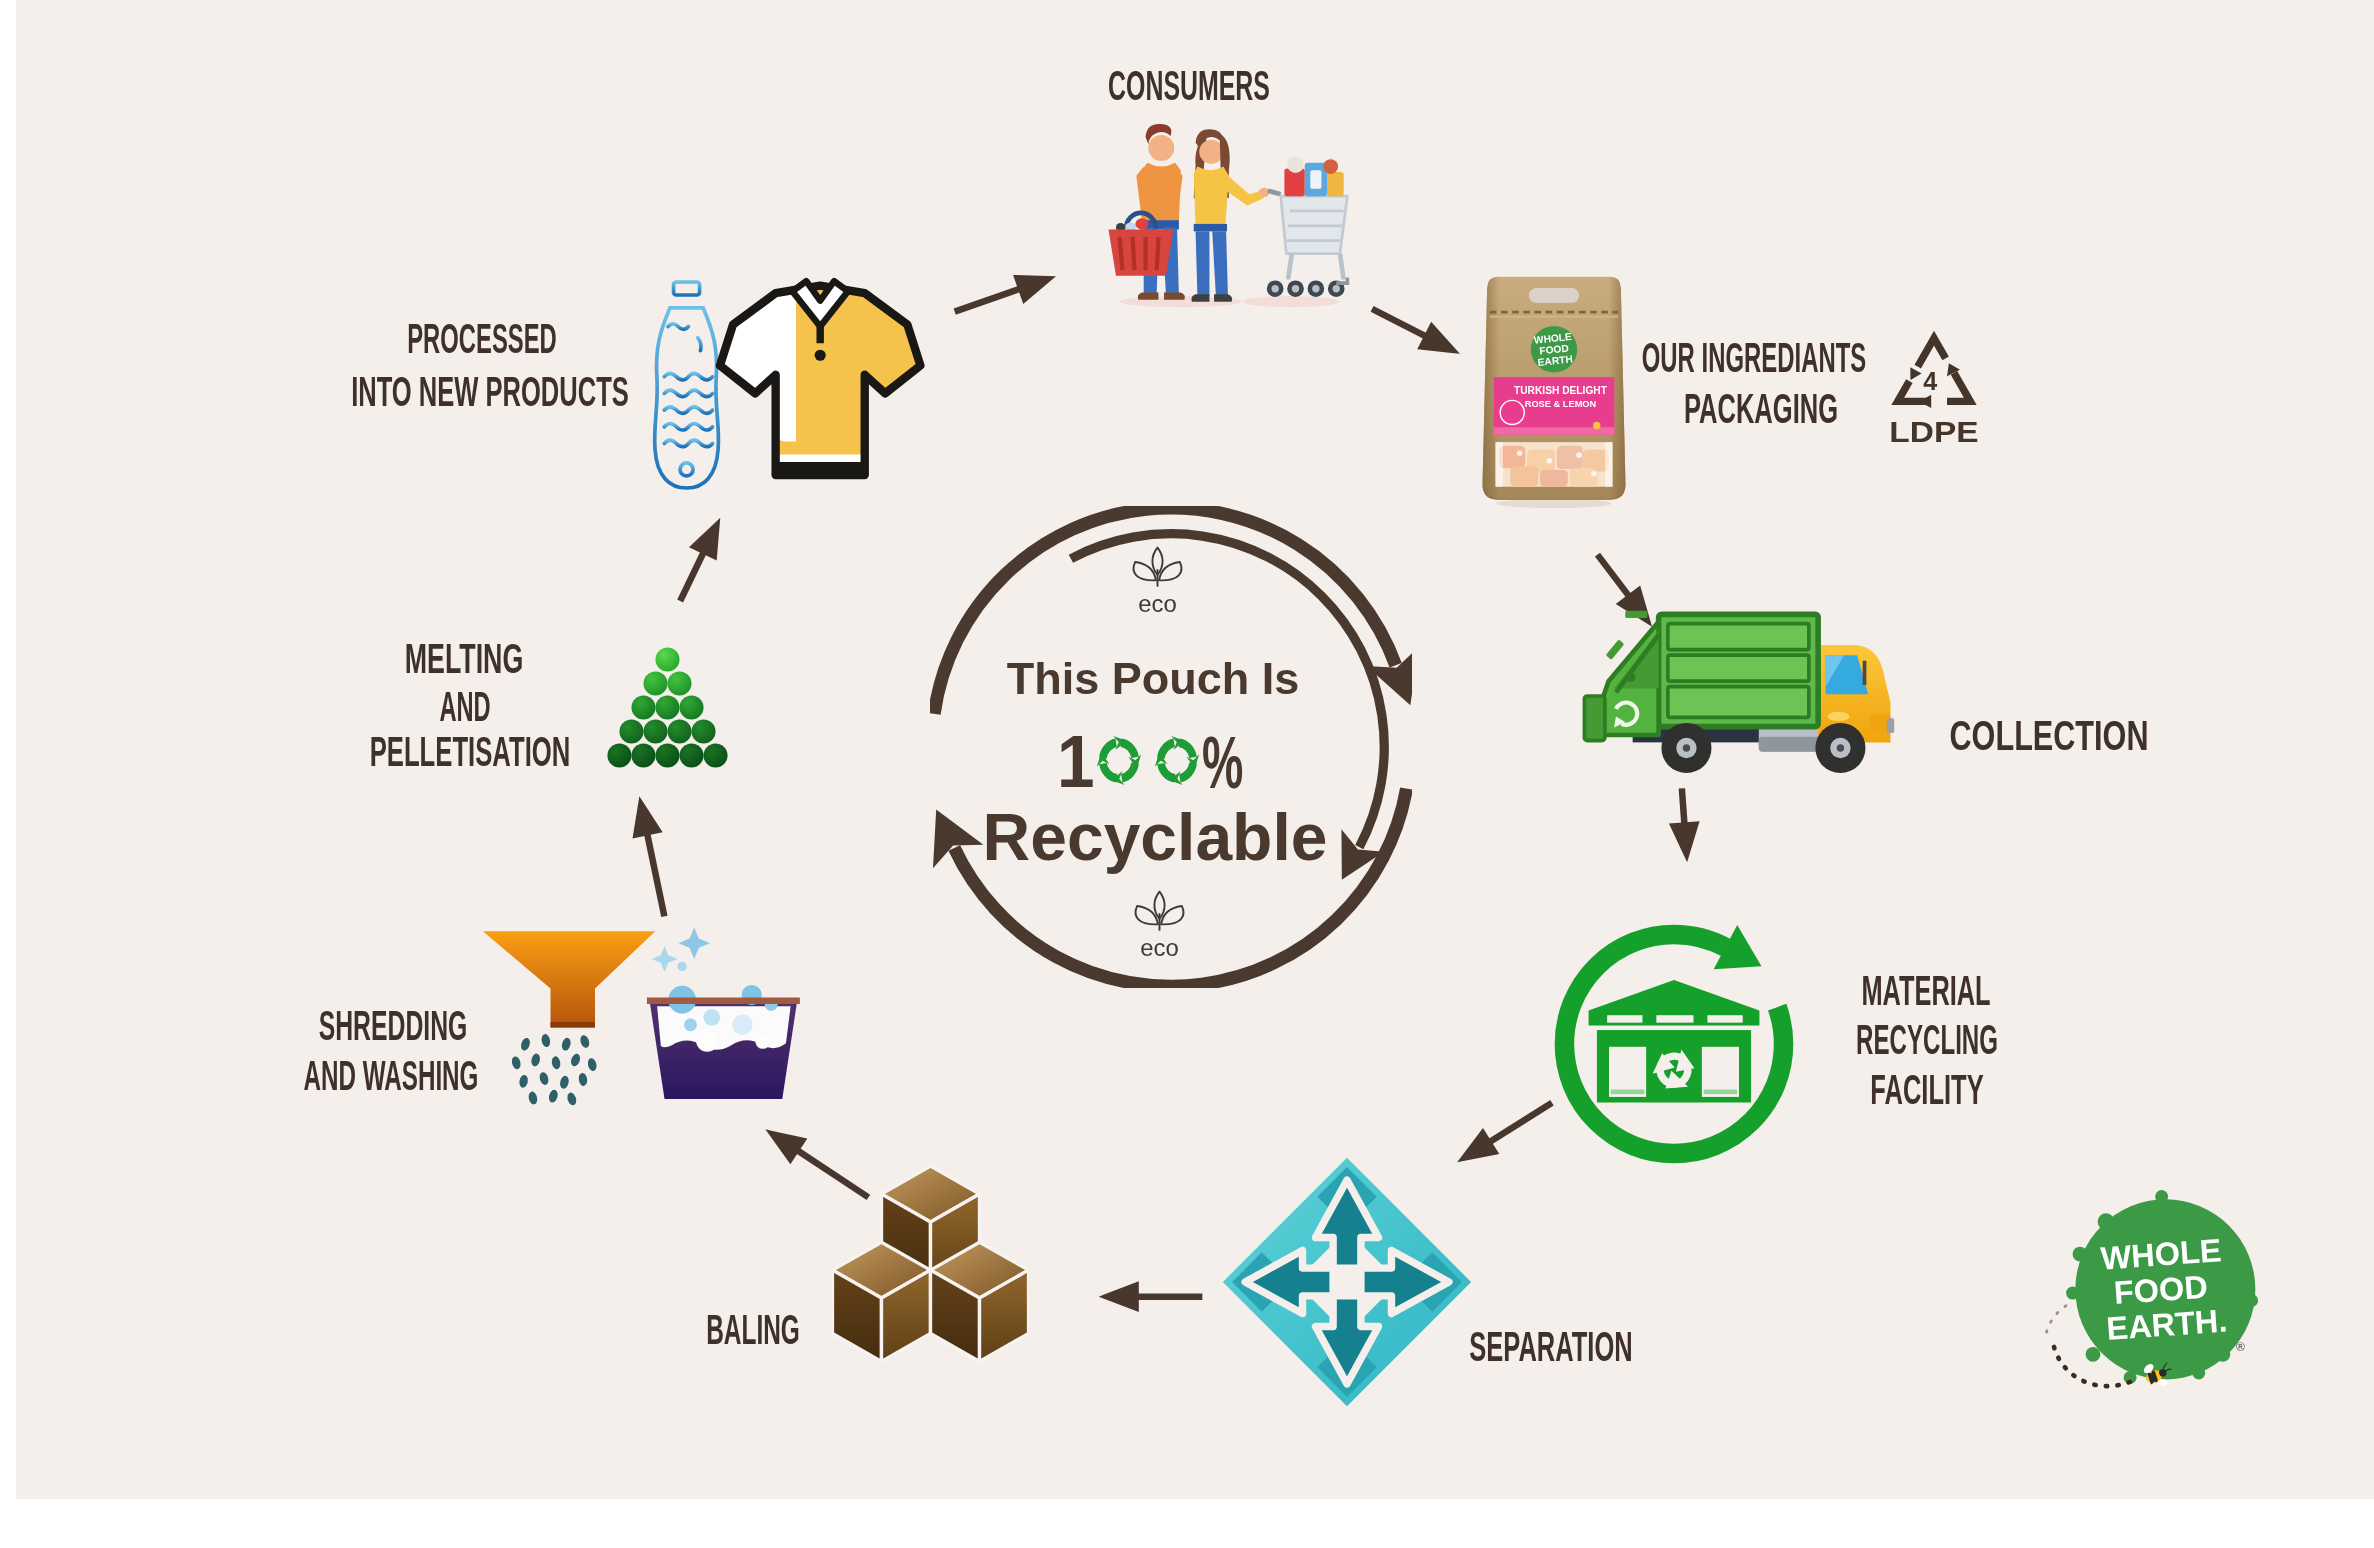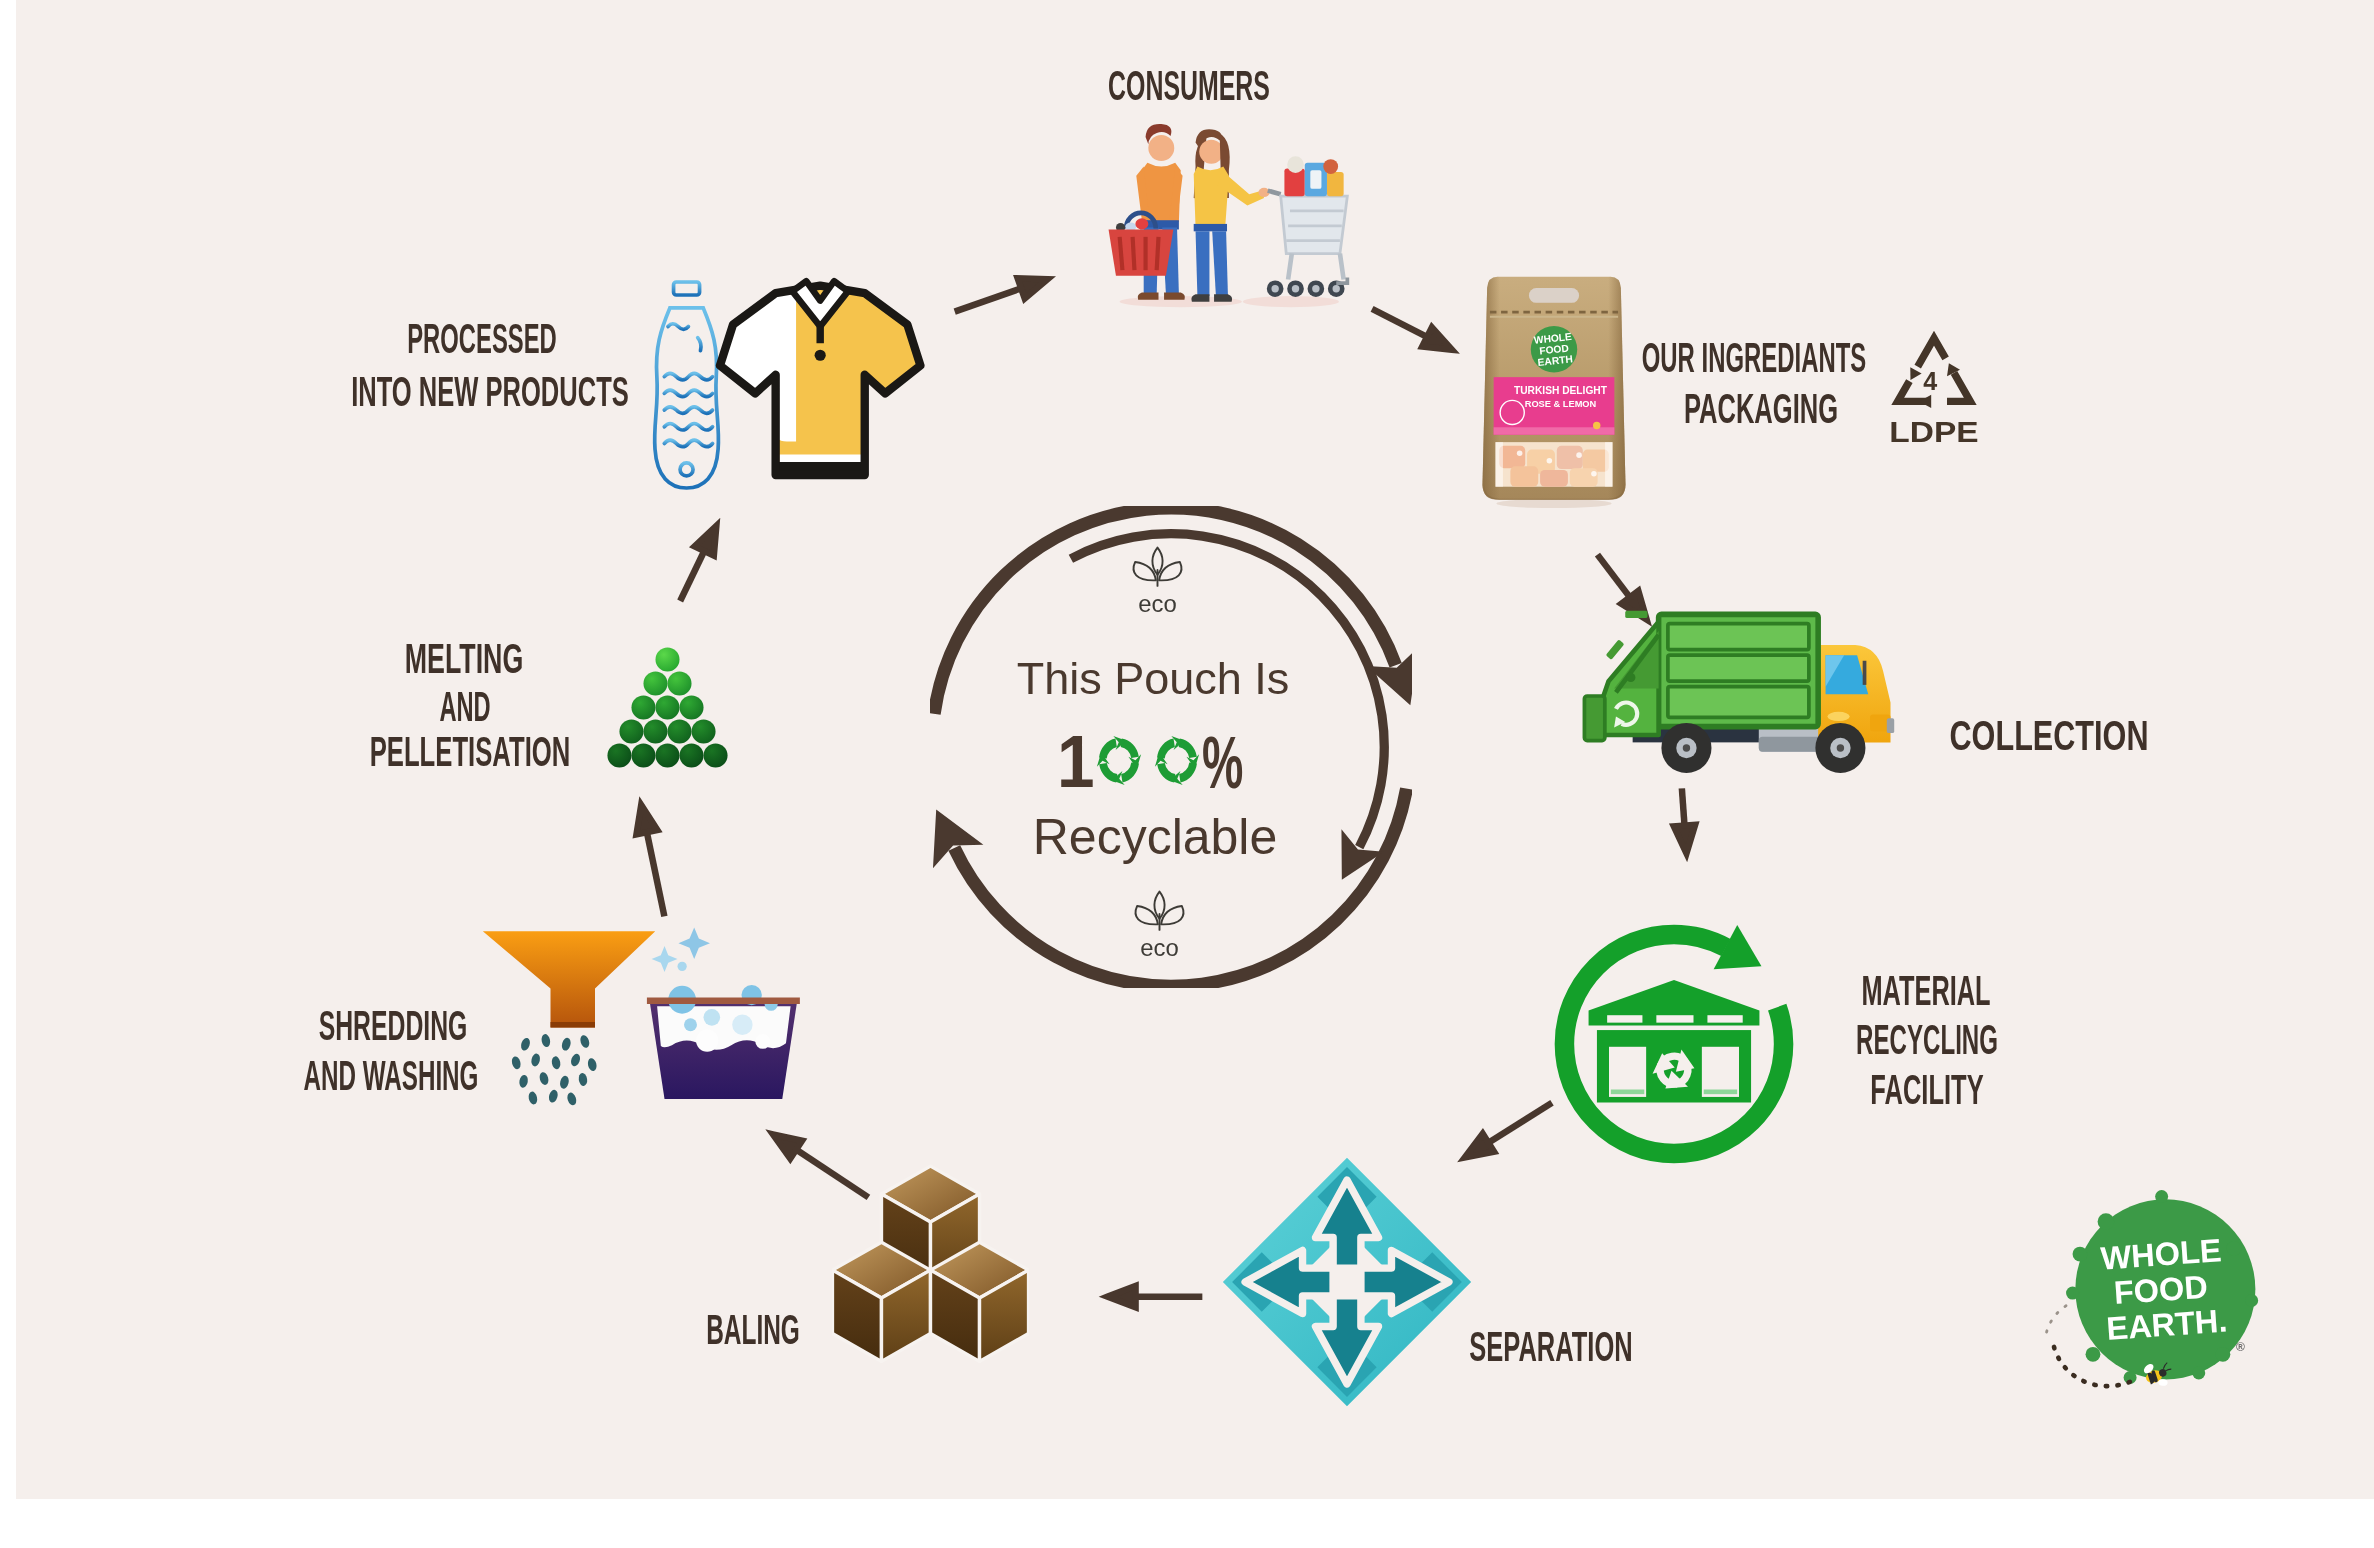--- a/index.html
+++ b/index.html
@@ -1,21 +1,21 @@
 <!DOCTYPE html>
 <html style="font-size:15px"><head>
 <meta charset="utf-8">
 <style>
 html,body{margin:0;padding:0;}
 body{width:2375px;height:1548px;background:#ffffff;font-family:"Liberation Sans",sans-serif;}
 #page{position:absolute;left:0;top:0;width:2375px;height:1548px;overflow:hidden;}
 .bg{position:absolute;left:16px;top:0;width:2359px;height:1499px;background:#f5efec;}
 .abs{position:absolute;}
 .lbl{position:absolute;font-weight:bold;color:#3f3129;font-size:43px;line-height:43px;white-space:nowrap;transform-origin:center;}
-.ctr{position:absolute;color:#4a392e;white-space:nowrap;transform-origin:center;}
+.ctr{position:absolute;color:#4a392e;white-space:nowrap;transform-origin:center;font-weight:bold;}
 </style>
 </head>
 <body>
 <div id="page">
 <div class="bg"></div>
 
 <svg class="abs" style="left:0;top:0" width="2375" height="1548" viewBox="0 0 2560 1669">
 <g stroke="#48372d" stroke-width="7" fill="#48372d" stroke-linecap="butt">
 <line x1="1029" y1="336" x2="1104.9" y2="309.4"></line>
 <polygon points="1129,301 1104.5,321.8 1096.9,300.1"></polygon>
@@ -82,21 +82,21 @@
       <use href="#rz1" transform="rotate(180 28 28)"></use>
       <use href="#rz1" transform="rotate(270 28 28)"></use>
 </svg>
 <svg class="abs" style="left:1153px;top:734px" width="48" height="53" viewBox="0 0 56 56" preserveAspectRatio="none">
 <use href="#rz1"></use>
       <use href="#rz1" transform="rotate(90 28 28)"></use>
       <use href="#rz1" transform="rotate(180 28 28)"></use>
       <use href="#rz1" transform="rotate(270 28 28)"></use>
 </svg>
 <div class="ctr" id="t-pct" style="left:1202px;top:725px;font-size:75px;line-height:75px;font-weight:bold;transform:scaleX(0.62);transform-origin:left top">%</div>
-<div class="ctr" id="t-rec" style="left:1155px;top:812px;font-size:50px;line-height:50px;transform:translateX(-50%)">Recyclable</div>
+<div class="ctr" id="t-rec" style="left:1155px;top:812px;font-size:66px;line-height:50px;transform:translateX(-50%)">Recyclable</div>
 
 <div class="lbl" id="L1" style="left:1189px;top:64px;transform:translateX(-50%) scaleX(0.579)">CONSUMERS</div>
 <div class="lbl" id="L2a" style="left:1754px;top:336px;transform:translateX(-50%) scaleX(0.556)">OUR INGREDIANTS</div>
 <div class="lbl" id="L2b" style="left:1761px;top:387px;transform:translateX(-50%) scaleX(0.594)">PACKAGING</div>
 <div class="lbl" id="L3" style="left:2049px;top:714px;transform:translateX(-50%) scaleX(0.712)">COLLECTION</div>
 <div class="lbl" id="L4a" style="left:1926px;top:969px;transform:translateX(-50%) scaleX(0.59)">MATERIAL</div>
 <div class="lbl" id="L4b" style="left:1927px;top:1018px;transform:translateX(-50%) scaleX(0.561)">RECYCLING</div>
 <div class="lbl" id="L4c" style="left:1927px;top:1068px;transform:translateX(-50%) scaleX(0.593)">FACILITY</div>
 <div class="lbl" id="L5" style="left:1551px;top:1325px;transform:translateX(-50%) scaleX(0.593)">SEPARATION</div>
 <div class="lbl" id="L6" style="left:753px;top:1308px;transform:translateX(-50%) scaleX(0.568)">BALING</div>

